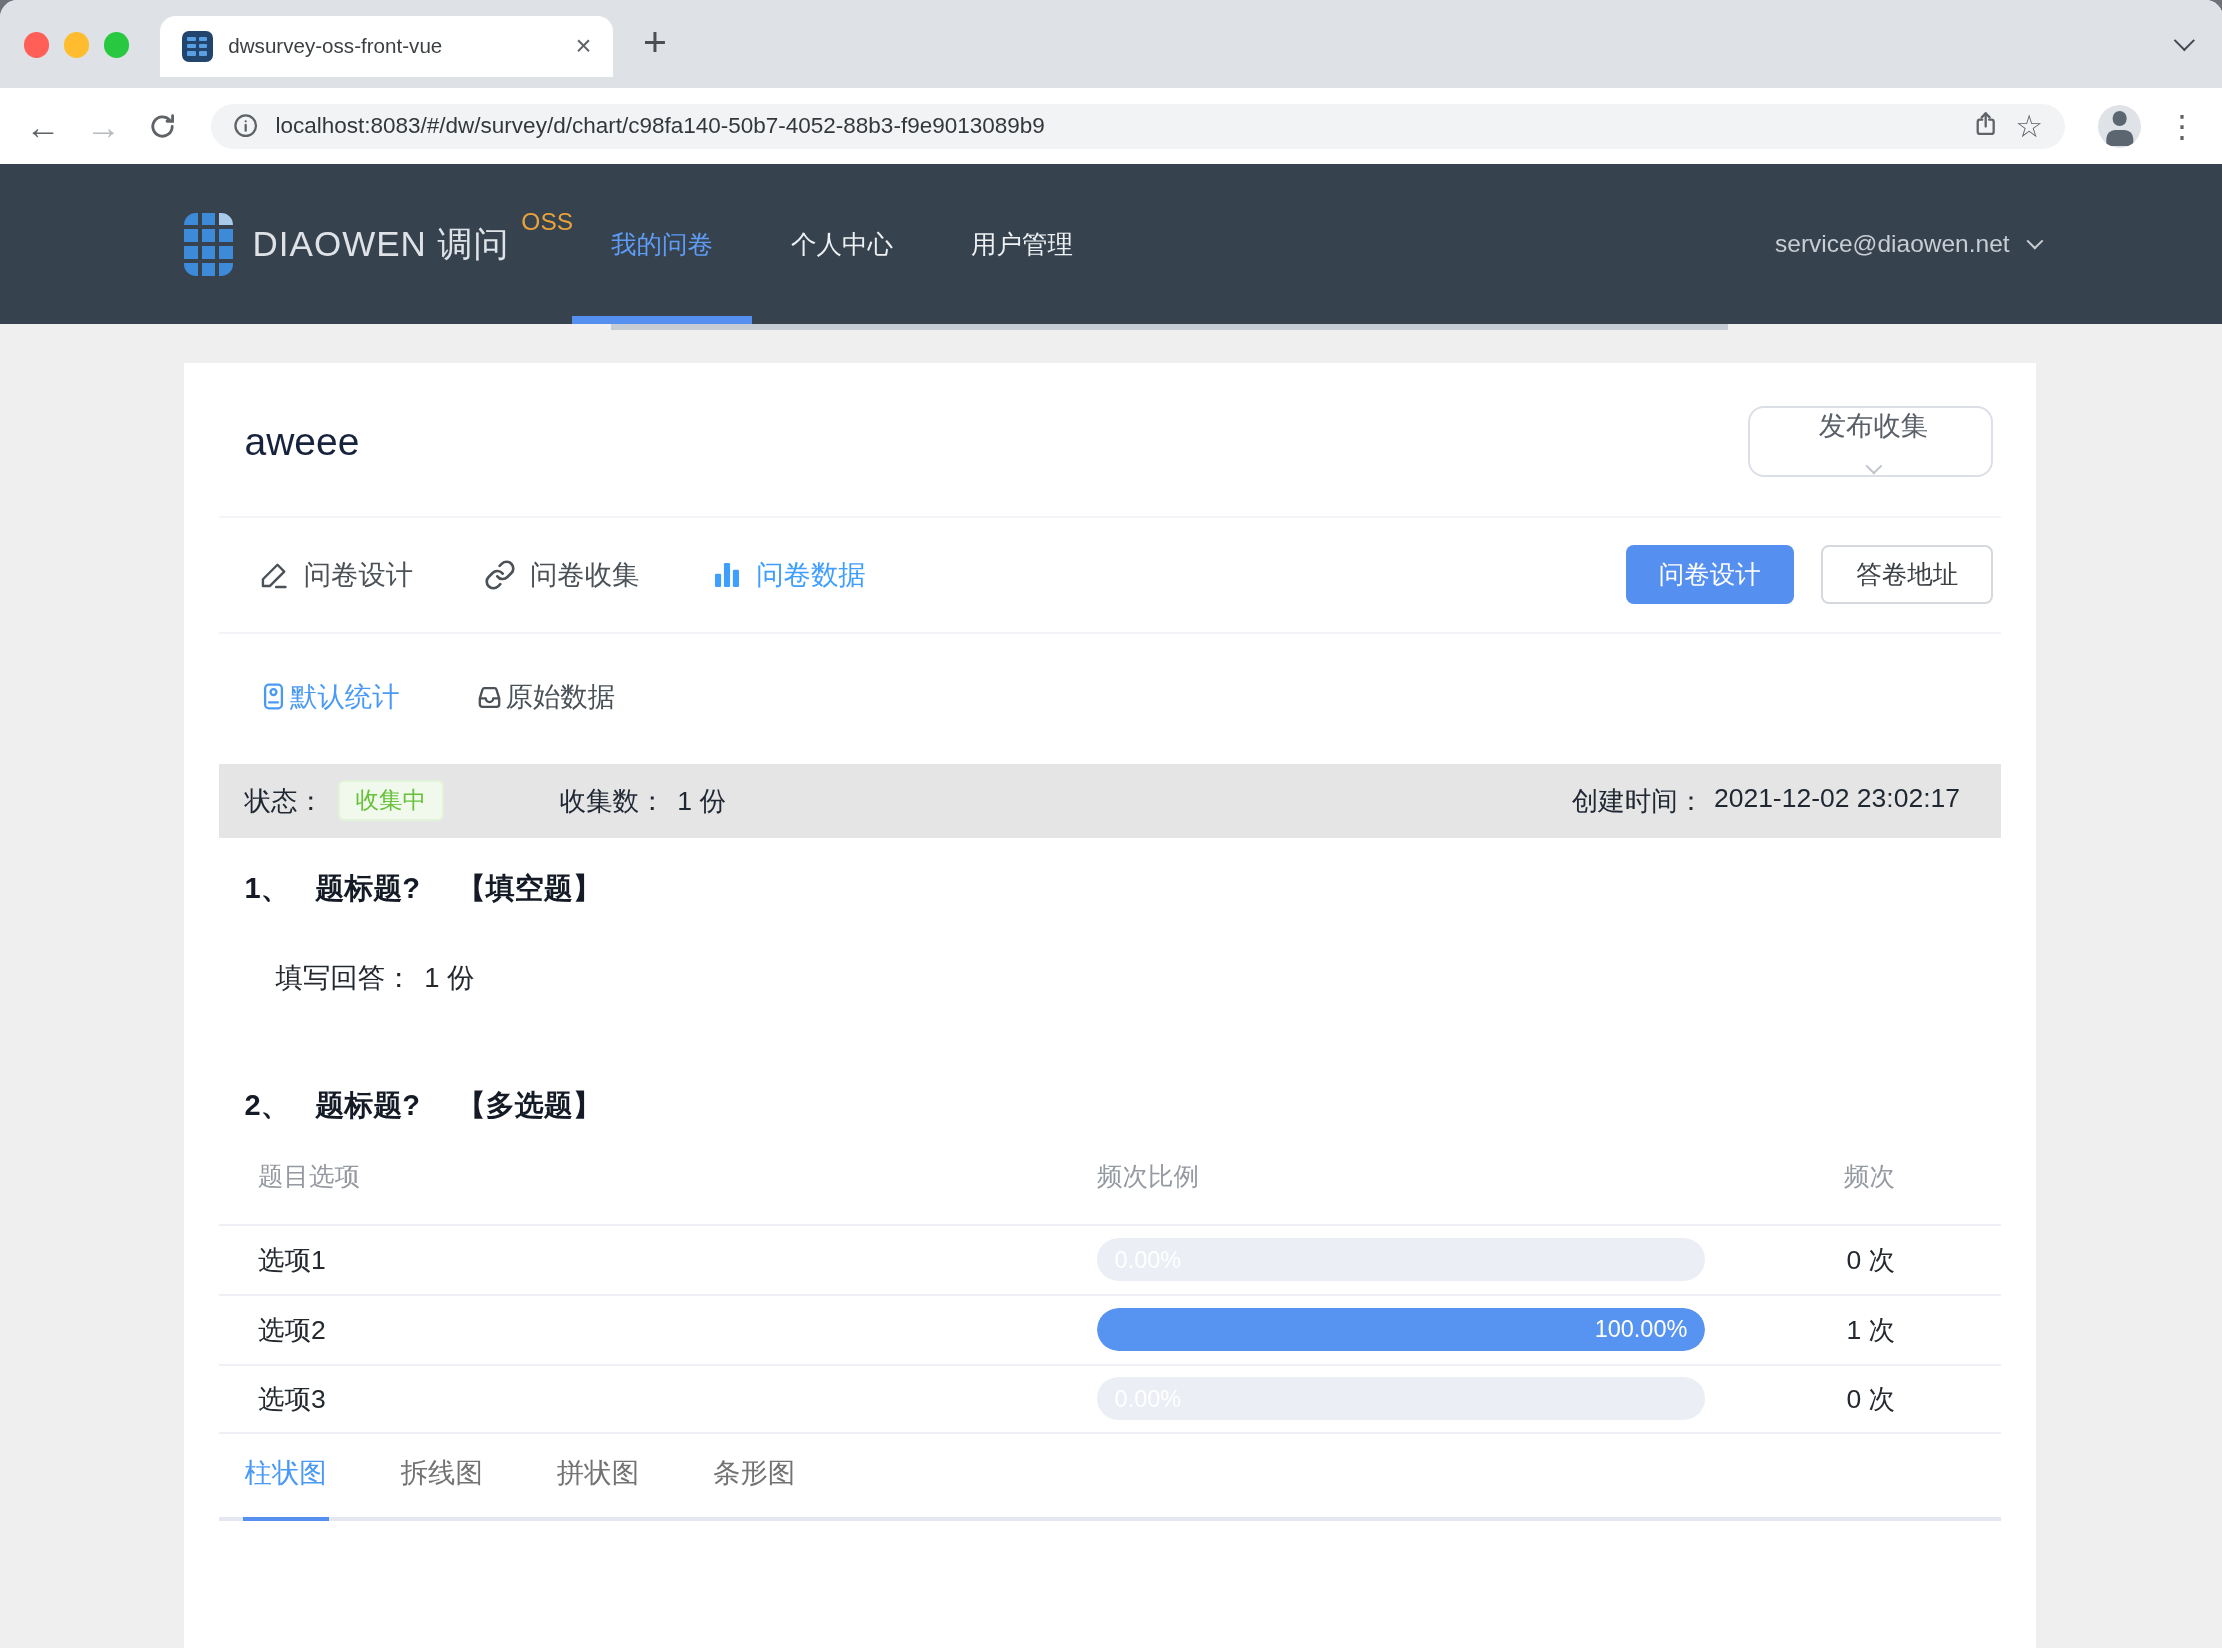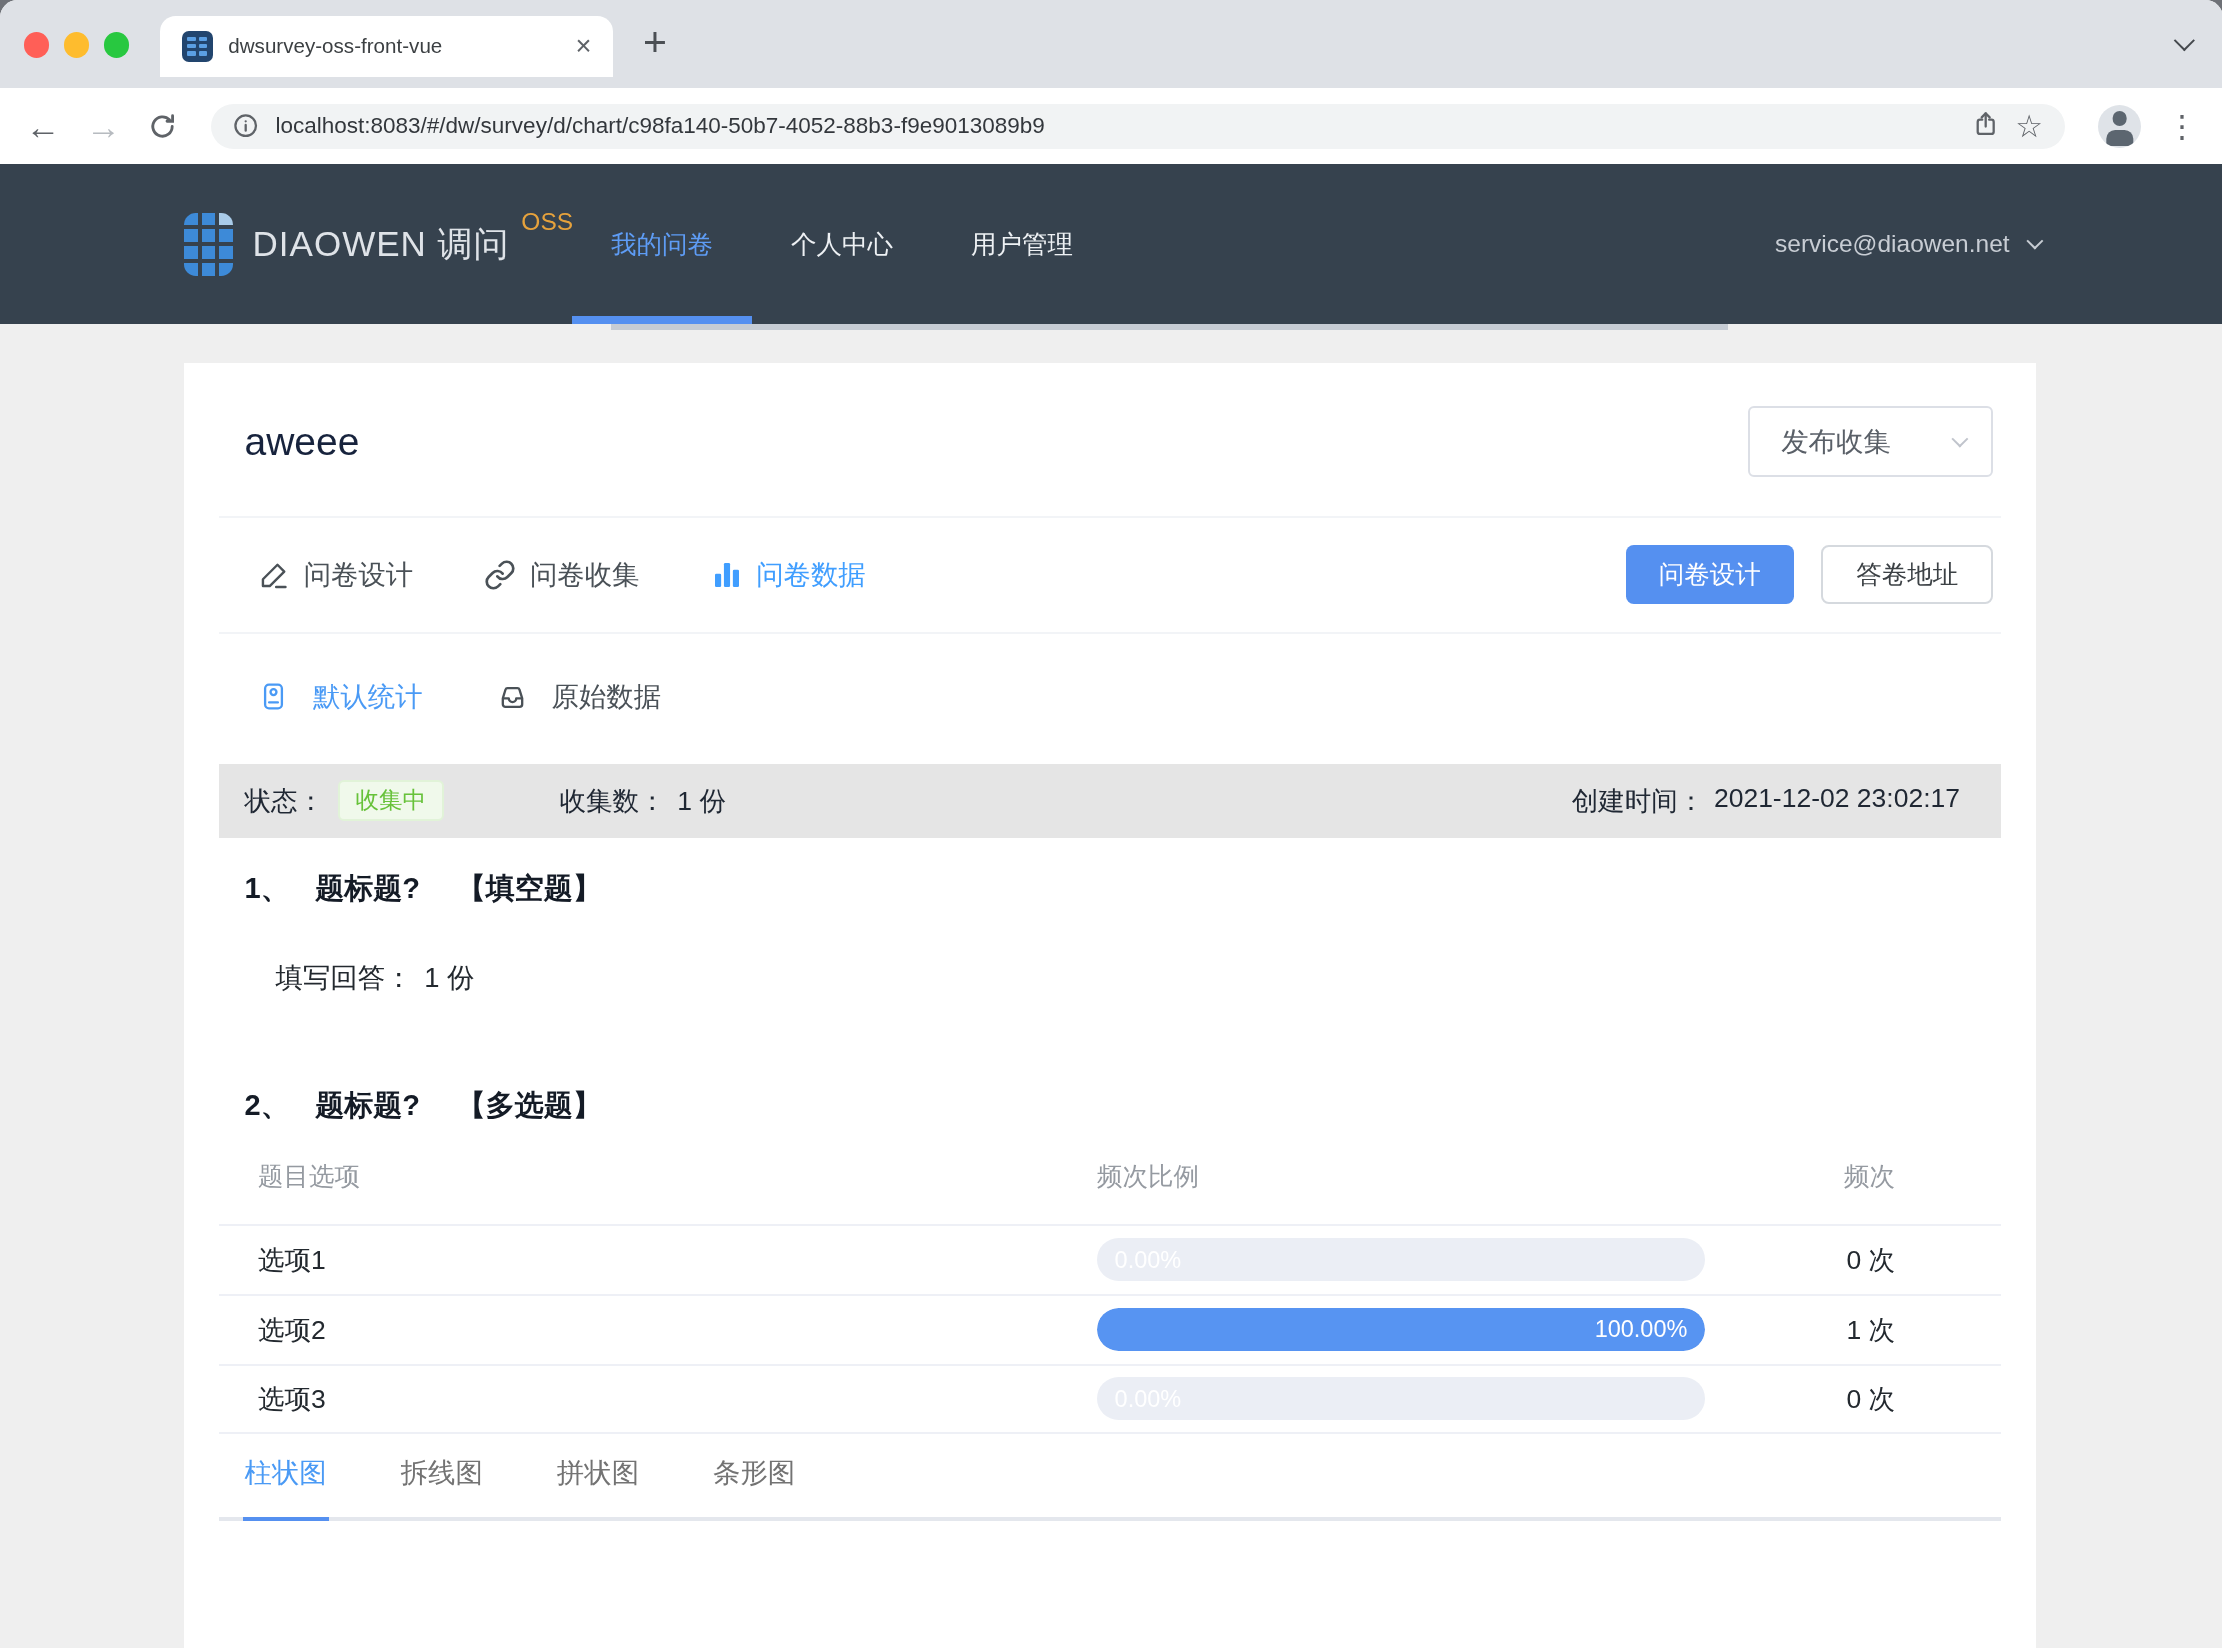--- a/index.html
+++ b/index.html
@@ -53,36 +53,36 @@
   .account { position:absolute; right:182px; top:0; height:100%; display:flex; align-items:center; gap:19.6px; font-size:24.5px; color:#c8cdd4; }
   .account .chev { position:relative; top:-2.9px; }
 
   
   .main { position:relative; background:#efefef; height:1336px; overflow:hidden; }
   .substrip { position:absolute; left:611px; top:0; width:1117px; height:5.9px; background:#c6ccd4; }
   .card { position:absolute; left:184px; top:39px; width:1852px; height:1470px; background:#fff; padding:0 35px; }
 
   .title-row { display:flex; justify-content:space-between; align-items:center; padding:43px 7.8px 39px 25.5px; border-bottom:2px solid #f2f4f7; }
   .survey-title { font-size:39px; font-weight:500; color:#17233d; }
-  .select { width:245px; height:71px; border:2px solid #dcdfe6; border-radius:6px; display:flex; align-items:center; justify-content:space-between; padding:0 25.5px 0 31px; background:#fff; cursor:pointer; }
+  .select { width:245px; height:71px; border:2px solid #dcdfe6; border-radius:16px; display:flex; align-items:center; justify-content:space-between; padding:0 25.5px 0 31px; background:#fff; cursor:pointer;flex-direction:column; }
   .select .sel-label { font-size:27.4px; color:#5a6068; }
   .select .chev { color:#c0c4cc; position:relative; top:-2.9px; }
 
   .tabs-row { display:flex; justify-content:space-between; align-items:center; padding:27.4px 7.8px 27.4px 39px; border-bottom:2px solid #f2f4f7; }
   .ttabs { display:flex; gap:71px; }
   .ttab { display:flex; align-items:center; gap:13.7px; font-size:27.4px; color:#4a5157; cursor:pointer; }
   .ttab svg { width:32px; height:32px; display:block; }
   .ttab.active { color:#409eff; }
   .actions { display:flex; gap:27.4px; }
   .btn { height:59px; padding:0 33px; border-radius:7.8px; font-size:25.5px; display:flex; align-items:center; cursor:pointer; border:none; }
   .btn.primary { background:#5590f0; color:#fff; }
   .btn.plain { background:#fff; border:2px solid #d5d9de; color:#3c4145; }
 
   .stat-row { display:flex; gap:74px; padding:45px 0 49px 39px; }
-  .stab { display:flex; align-items:center; gap:24px; font-size:27.4px; color:#4a5157; cursor:pointer; }
+  .stab { display:flex; align-items:center; gap:1px; font-size:27.4px; color:#4a5157; cursor:pointer; }
   .stab svg { width:31px; height:31px; display:block; }
   .stab.active { color:#4a9af5; }
 
   .status-band { height:74px; background:#e5e5e5; display:flex; align-items:center; padding:0 41px 0 25.5px; font-size:26.5px; color:#1f2733; }
   .badge { margin-left:13.7px; background:#f0f9eb; border:2px solid #e1f3d8; color:#67c23a; font-size:23.5px; padding:6.9px 15.7px; border-radius:5.9px; line-height:1; }
   .count-group { margin-left:116px; display:flex; gap:11.8px; }
   .created { margin-left:auto; display:flex; gap:9.8px; }
 
   .qblock { padding:31px 25.5px 0; }
   .qhead { font-size:29px; font-weight:700; color:#141b26; display:flex; align-items:baseline; }

